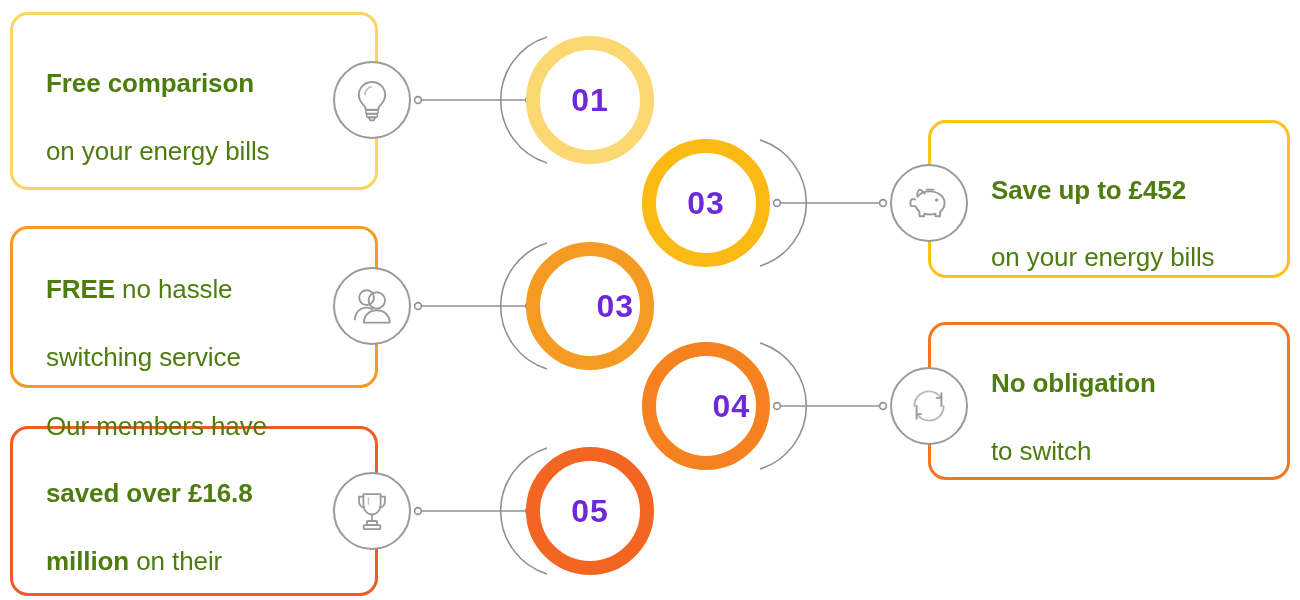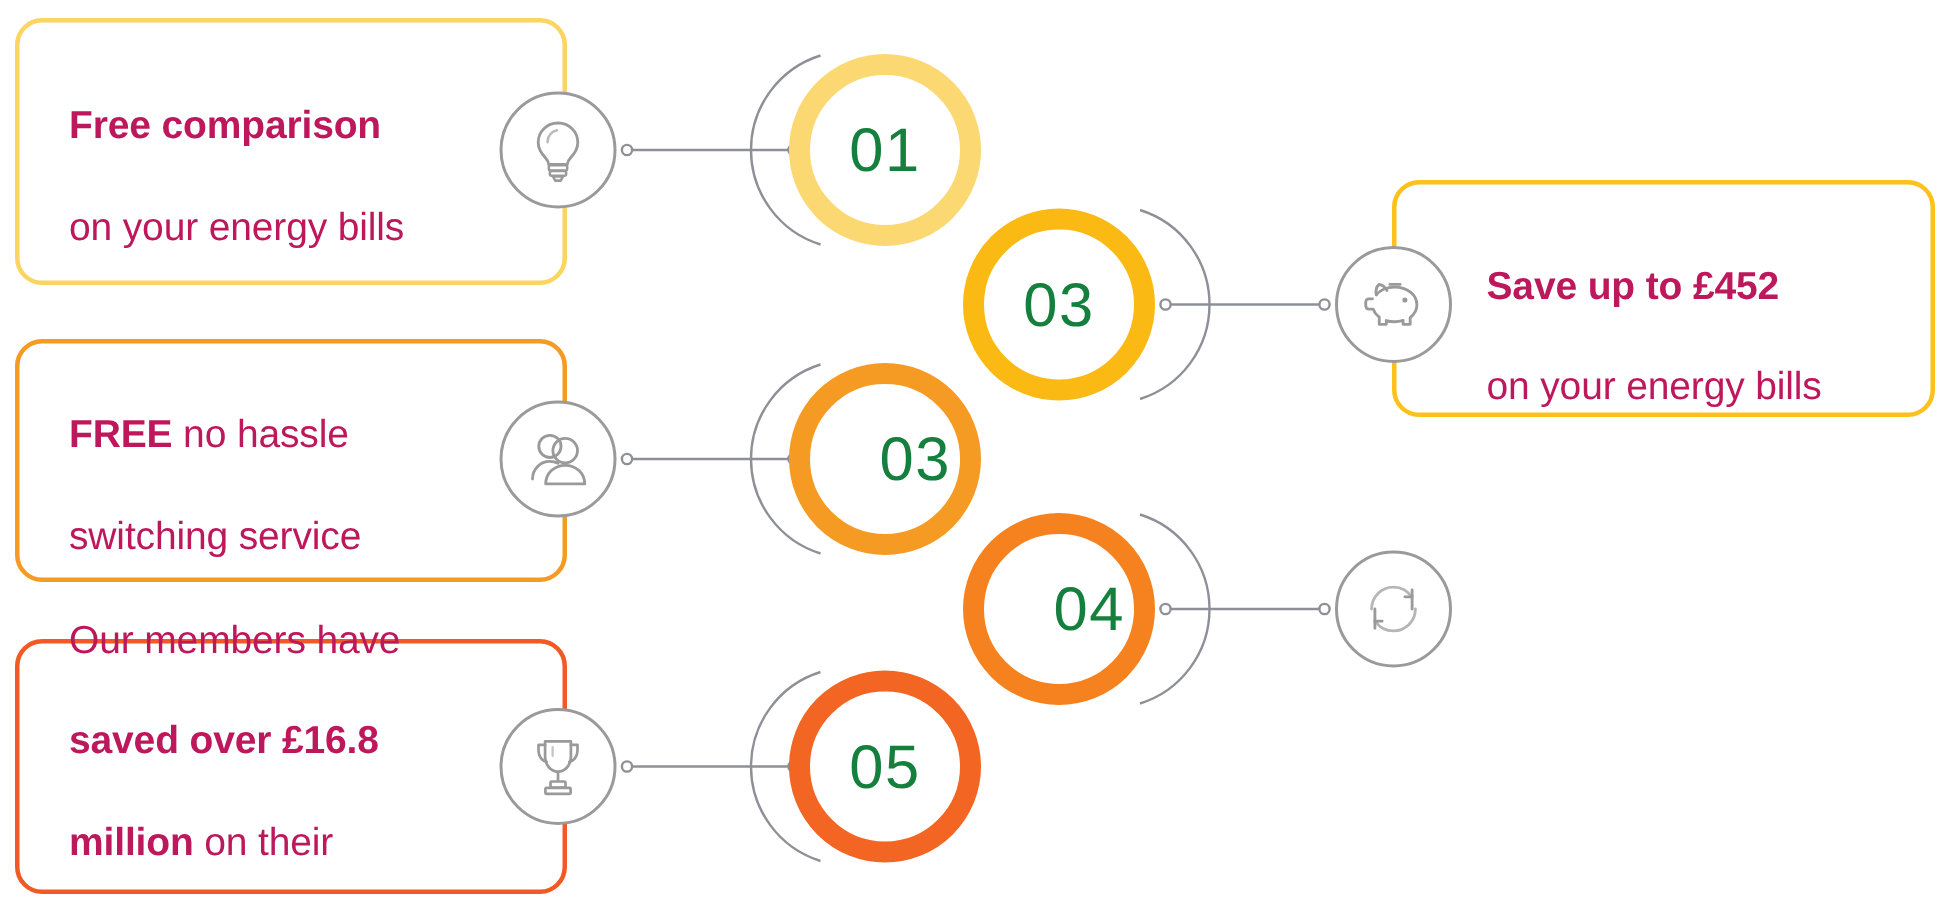--- a/index.html
+++ b/index.html
@@ -31,21 +31,21 @@
     border-radius: 18px;
     border-style: solid;
     border-width: 3px;
     display: flex;
     align-items: center;
   }
   .card-text {
     font-size: 26px;
     line-height: 1.30;
     letter-spacing: -0.1px;
-    color: #be185d;
+    color: #4d7c0f;
     white-space: pre-line;
   }
   .card-text .b { font-weight: bold; }
   .card.left .card-text  { padding-left: 33px; text-align: left; }
   .card.right .card-text { padding-left: 60px; text-align: left; }
 
   
   .notch {
     position: absolute;
     background: #ffffff;
@@ -71,23 +71,23 @@
     position: absolute;
     box-sizing: border-box;
     border-radius: 50%;
     background: transparent;
     z-index: 4;
     display: flex;
     align-items: center;
     justify-content: center;
   }
   .ring-num {
-    font-size: 41px;
-    font-weight: 400;
-    color: #15803d;
+    font-size: 32px;
+    font-weight: 700;
+    color: #6d28d9;
     letter-spacing: 1px;
     line-height: 1;
     background: #fff;
     border-radius: 50%;
     padding: 2px 6px;
   }
 
   
   #wires {
     position: absolute;
@@ -199,20 +199,26 @@
       <path d="M5.0 33.4 C5.0 26.6 10.2 21.6 16.6 21.6 C18.6 21.6 20.4 22.1 22.0 22.9" fill="none" stroke="#9a9a9a" stroke-width="1.9" stroke-linecap="round"></path>
       <circle cx="26.8" cy="14.4" r="8.2" fill="none" stroke="#9a9a9a" stroke-width="1.9"></circle>
       <path d="M13.8 36.6 C13.8 29.4 19.6 24.2 26.8 24.2 C34.0 24.2 39.8 29.4 39.8 36.6 Z" fill="none" stroke="#9a9a9a" stroke-width="1.9" stroke-linejoin="round"></path>
     </svg>
   </div>
 
   <div class="ring" style="left:526px; top:242px; width:128px; height:128px; border:14px solid #f59b23;justify-content:flex-end;">
     <span class="ring-num">03</span>
   </div>
 
+  <div class="card right" style="left:928px; top:322px; width:362px; height:158px; border-color:#f4761f;">
+    <div class="card-text">
+      <span class="b">No obligation</span><br>
+      <span>to switch</span>
+    </div>
+  </div>
   <div class="notch" style="left:922px; top:368px; width:14px; height:76px;"></div>
 
   <div class="icon-circle" style="left:890px; top:367px; width:78px; height:78px;">
     <svg width="44" height="44" viewBox="0 0 44 44">
       <path d="M7.4 22 C7.4 13.9 13.9 7.4 22 7.4 C27.0 7.4 31.4 9.9 34.0 13.7" fill="none" stroke="#b6b6b6" stroke-width="1.9" stroke-linecap="round"></path>
       <path d="M36.6 22 C36.6 30.1 30.1 36.6 22 36.6 C17.0 36.6 12.6 34.1 10.0 30.3" fill="none" stroke="#b6b6b6" stroke-width="1.9" stroke-linecap="round"></path>
       <path d="M29.6 13.9 L34.4 13.9 L34.4 9.2" fill="none" stroke="#9a9a9a" stroke-width="1.9" stroke-linecap="round" stroke-linejoin="round"></path>
       <path d="M14.4 30.1 L9.6 30.1 L9.6 34.8" fill="none" stroke="#9a9a9a" stroke-width="1.9" stroke-linecap="round" stroke-linejoin="round"></path>
       <path d="M34.4 13.9 L34.4 22" fill="none" stroke="#9a9a9a" stroke-width="1.9" stroke-linecap="round"></path>
       <path d="M9.6 30.1 L9.6 22" fill="none" stroke="#9a9a9a" stroke-width="1.9" stroke-linecap="round"></path>

